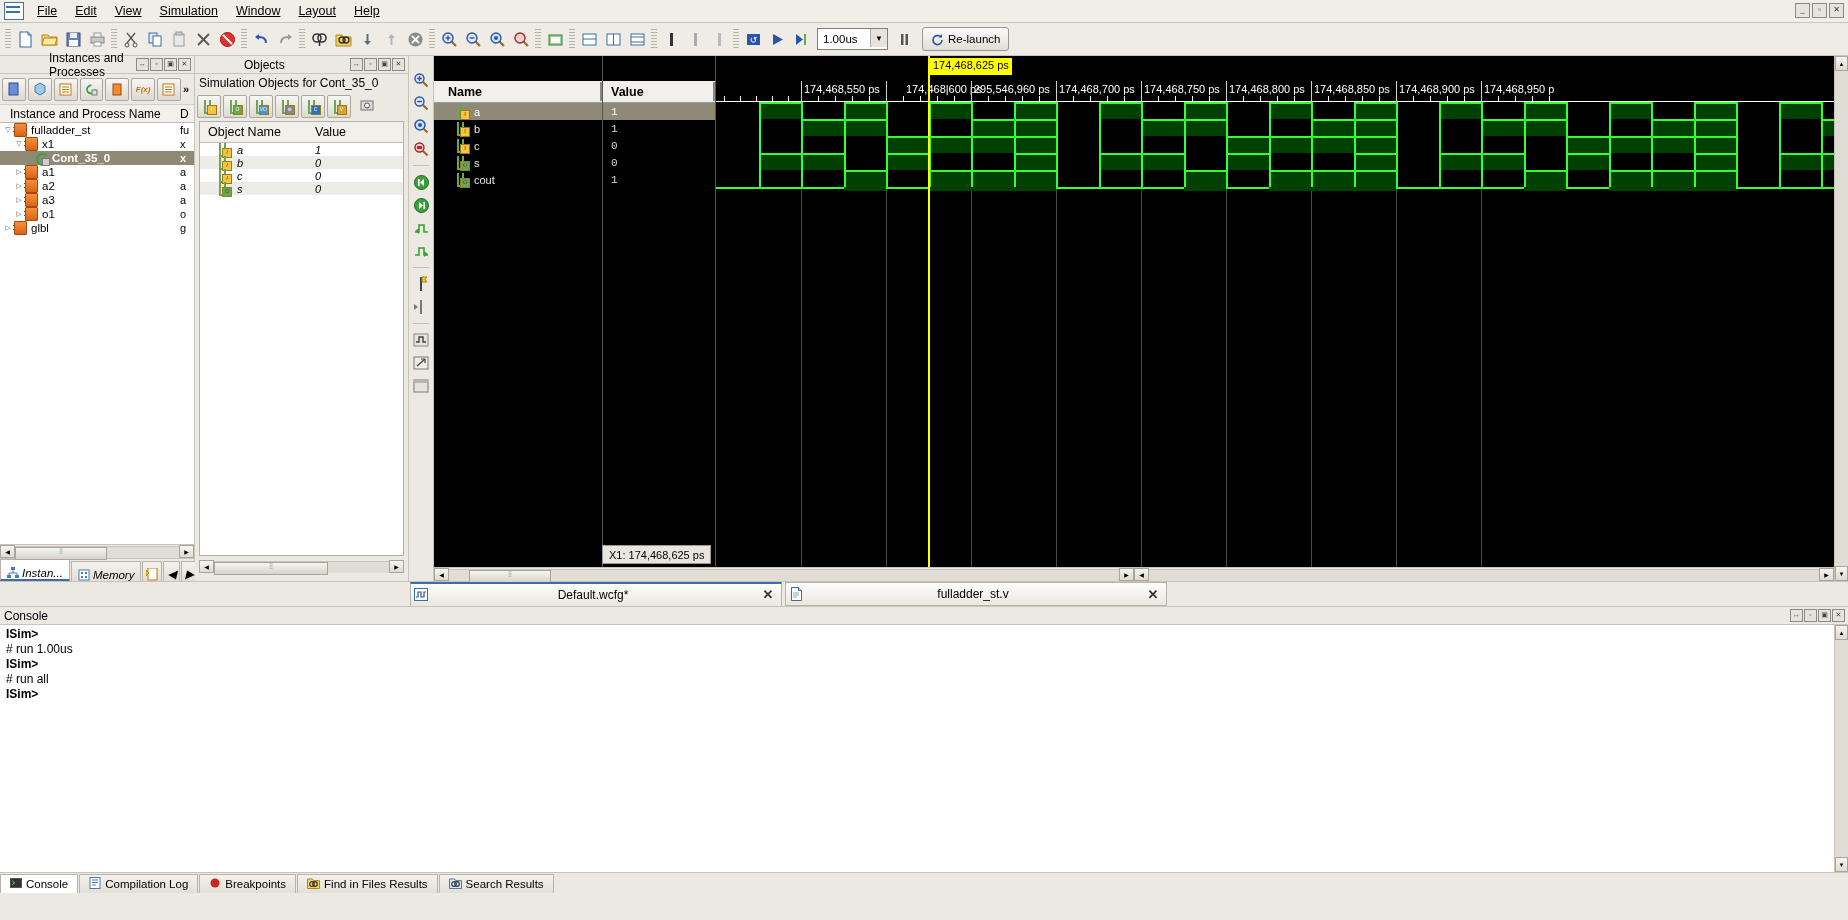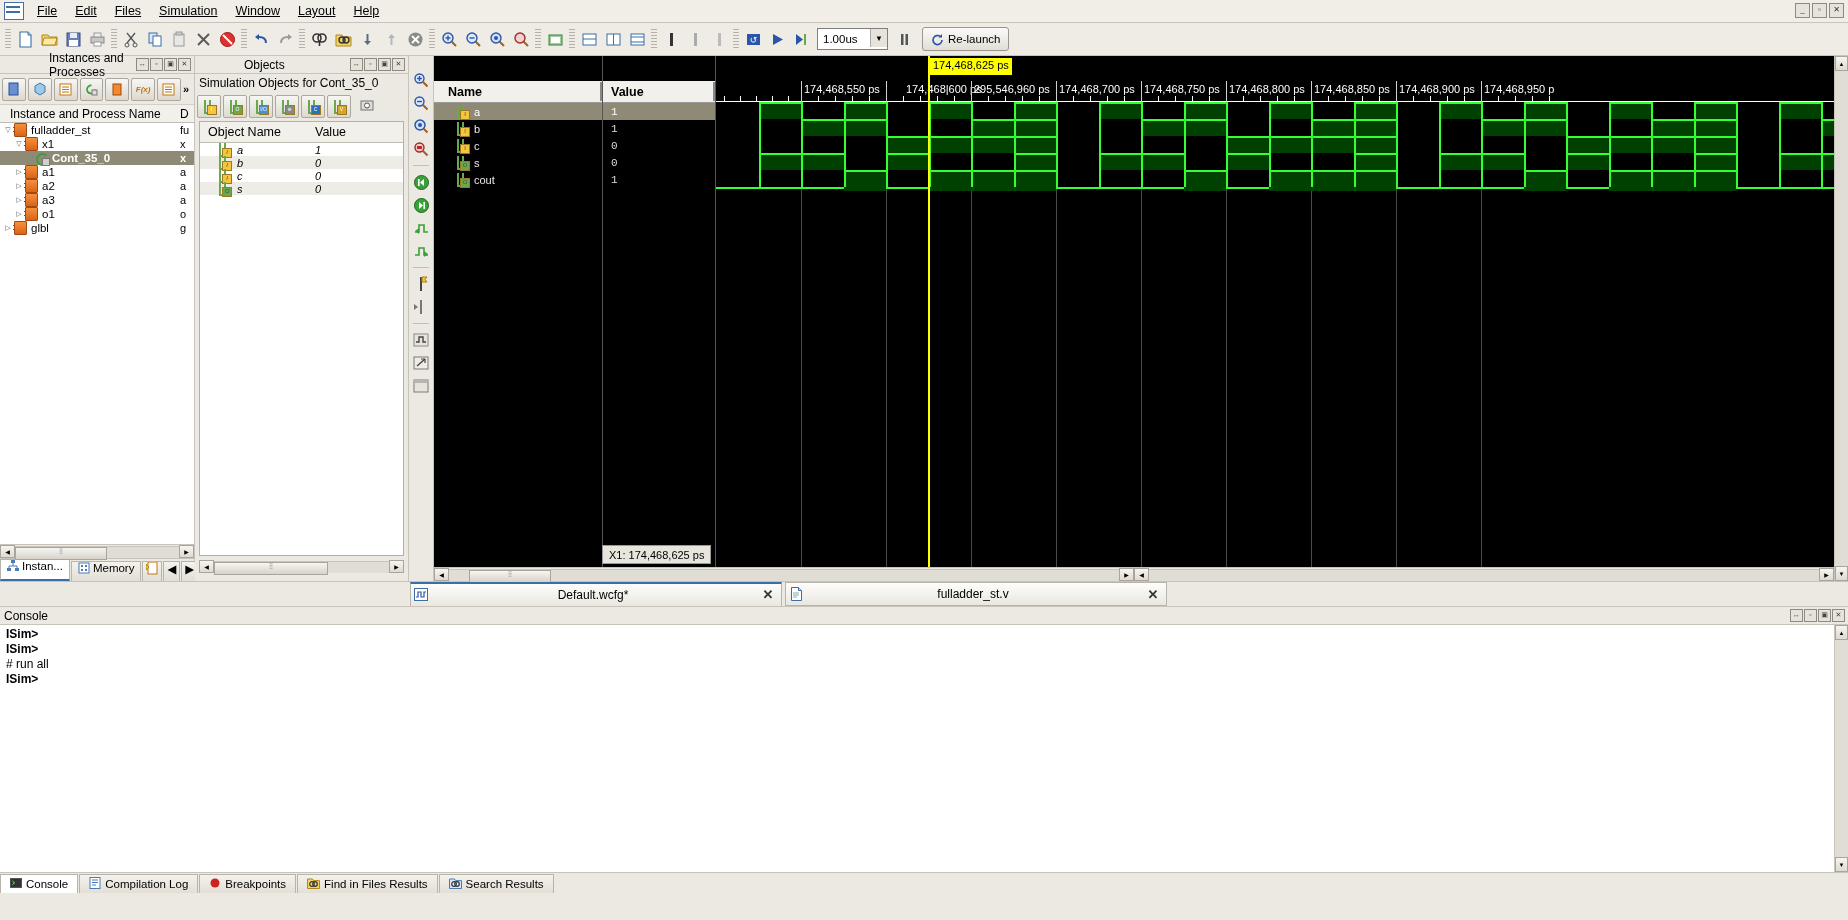--- a/index.html
+++ b/index.html
@@ -93,22 +93,22 @@
   .procico::after{content:"";position:absolute;left:6px;top:6px;width:6px;height:6px;background:#cfcfcf;border:1px solid #777;}
 
   .hscroll{height:13px;background:#ece9e2;border-top:1px solid #c8c4bb;display:flex;align-items:center;}
   .hs-arrow{width:13px;height:11px;background:linear-gradient(#f6f5f1,#dedad1);border:1px solid #a9a59c;
             display:flex;align-items:center;justify-content:center;font-size:6px;}
   .hs-track{flex:1;height:11px;background:#e0ddd4;border-top:1px solid #c8c4bb;position:relative;}
   .hs-thumb{position:absolute;top:0;height:11px;background:linear-gradient(#f6f5f1,#d7d3ca);border:1px solid #a9a59c;}
   .hs-thumb::after{content:"⦙⦙";position:absolute;left:50%;top:-1px;transform:translateX(-50%);font-size:8px;color:#888;}
 
   .bottom-tabs{height:22px;background:#ece9e2;display:flex;align-items:flex-end;border-top:1px solid #c8c4bb;}
-  .btab{height:19px;display:flex;align-items:flex-start;gap:3px;padding:0 6px;font-size:11.5px;
-        border:1px solid #b8b4ab;border-bottom:none;background:linear-gradient(#f4f2ec,#e2ded5);margin-right:1px;}
+  .btab{height:19px;display:flex;align-items:flex-end;gap:3px;padding:0 6px;font-size:11.5px;
+        border:1px solid #b8b4ab;border-bottom:none;background:linear-gradient(#f4f2ec,#e2ded5);margin-right:1px;font-style:italic;}
   .btab.active{background:#fff;border-bottom:2px solid #3a6ea5;}
 
   
   .objects{width:213px;display:flex;flex-direction:column;border-right:1px solid #c8c4bb;background:#ece9e2;}
   .obj-sub{height:17px;font-size:12px;display:flex;align-items:center;padding-left:4px;}
   .obj-toolbar{height:26px;display:flex;align-items:center;gap:2px;padding:2px;}
   .obj-btn{width:22px;height:21px;border:1px solid #aba79e;border-radius:2px;
     background:linear-gradient(#f7f6f3,#ddd9d0);display:flex;align-items:center;justify-content:center;}
   .sigico{width:13px;height:13px;position:relative;}
   .sigico .wire{position:absolute;left:1px;top:0;width:3px;height:12px;
@@ -200,21 +200,21 @@
 </head>
 <body>
 
 <div class="app">
 
 
   <div class="menubar">
     <div class="menu-logo"></div>
     <div class="menu-item"><u>File</u></div>
     <div class="menu-item"><u>Edit</u></div>
-    <div class="menu-item"><u>Files</u></div>
+    <div class="menu-item"><u>View</u></div>
     <div class="menu-item"><u>Simulation</u></div>
     <div class="menu-item"><u>Window</u></div>
     <div class="menu-item"><u>Layout</u></div>
     <div class="menu-item"><u>Help</u></div>
     <div class="win-mini">
       <div class="wm">_</div>
       <div class="wm">▫</div>
       <div class="wm">✕</div>
     </div>
   </div>
@@ -1272,20 +1272,21 @@
       <div class="pt-btns">
         <div class="ptb">↔</div>
         <div class="ptb">▫</div>
         <div class="ptb">▣</div>
         <div class="ptb">✕</div>
       </div>
     </div>
     <div style="display:flex;flex:1;">
       <div class="console-body" id="console-body">
           <div class="cline"><b>ISim&gt;</b></div>
+          <div class="cline"><span># run 1.00us</span></div>
           <div class="cline"><b>ISim&gt;</b></div>
           <div class="cline"><span># run all</span></div>
           <div class="cline"><b>ISim&gt;</b></div>
         </div>
       <div class="vscroll">
         <div class="vs-arrow">▲</div>
         <div style="flex:1"></div>
         <div class="vs-arrow">▼</div>
       </div>
     </div>

